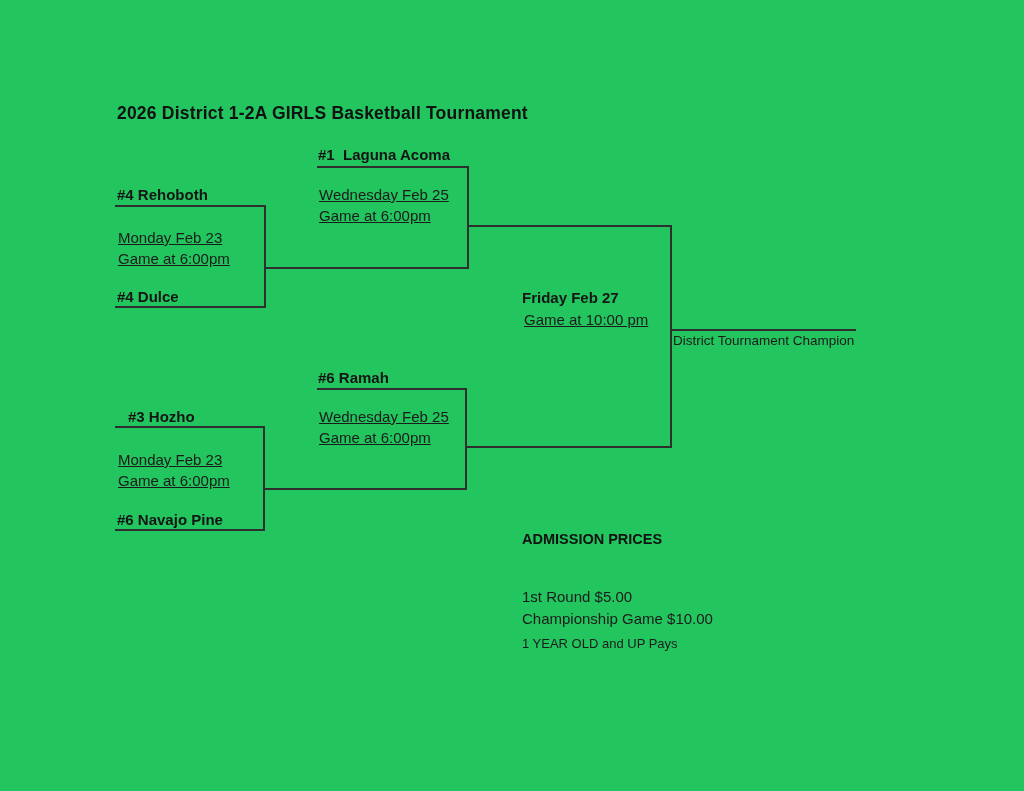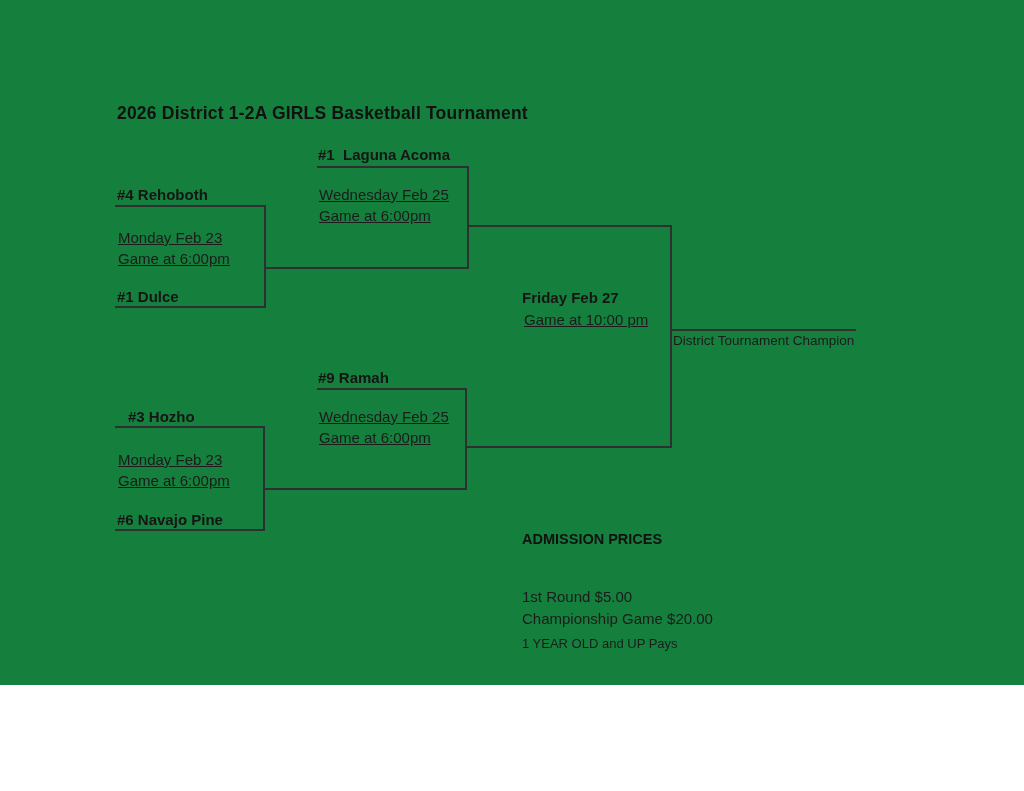--- a/index.html
+++ b/index.html
@@ -3,22 +3,22 @@
 <meta charset="utf-8">
 <style>
   html, body {
     margin: 0;
     padding: 0;
     background: #ffffff;
   }
   #page {
     position: relative;
     width: 1024px;
-    height: 685px;
-    background: #15803d;
+    height: 791px;
+    background: #22c55e;
     font-family: "Liberation Sans", "DejaVu Sans", sans-serif;
     color: #141414;
     overflow: hidden;
   }
   .abs { position: absolute; }
   .title {
     font-size: 17.5px;
     font-weight: 700;
     letter-spacing: 0.2px;
     color: #111;
@@ -88,36 +88,36 @@
 <div id="page">
 
   <div class="abs title" style="left:117px; top:103px;">2026 District 1-2A GIRLS Basketball Tournament</div>
 
   <div class="abs seed" style="left:117px; top:186px;">#4 Rehoboth</div>
   <div class="abs hline" style="left:115px; top:205px; width:149px;"></div>
 
   <div class="abs info" style="left:118px; top:229px;">Monday Feb 23</div>
   <div class="abs info" style="left:118px; top:250px;">Game at 6:00pm</div>
 
-  <div class="abs seed" style="left:117px; top:288px;">#1 Dulce</div>
+  <div class="abs seed" style="left:117px; top:288px;">#4 Dulce</div>
   <div class="abs hline" style="left:115px; top:306px; width:149px;"></div>
 
   <div class="abs vline" style="left:264px; top:205px; height:103px;"></div>
 
   <div class="abs seed" style="left:318px; top:146px;">#1  Laguna Acoma</div>
   <div class="abs hline" style="left:317px; top:166px; width:151px;"></div>
 
   <div class="abs info" style="left:319px; top:186px;">Wednesday Feb 25</div>
   <div class="abs info" style="left:319px; top:207px;">Game at 6:00pm</div>
 
   <div class="abs vline" style="left:467px; top:166px; height:103px;"></div>
   <div class="abs hline" style="left:264px; top:267px; width:205px;"></div>
   <div class="abs hline" style="left:467px; top:225px; width:205px;"></div>
 
-  <div class="abs seed" style="left:318px; top:369px;">#9 Ramah</div>
+  <div class="abs seed" style="left:318px; top:369px;">#6 Ramah</div>
   <div class="abs hline" style="left:317px; top:388px; width:150px;"></div>
 
   <div class="abs info" style="left:319px; top:408px;">Wednesday Feb 25</div>
   <div class="abs info" style="left:319px; top:429px;">Game at 6:00pm</div>
 
   <div class="abs vline" style="left:465px; top:388px; height:102px;"></div>
   <div class="abs hline" style="left:263px; top:488px; width:204px;"></div>
   <div class="abs hline" style="left:465px; top:446px; width:207px;"></div>
 
   <div class="abs seed" style="left:128px; top:408px;">#3 Hozho</div>
@@ -135,17 +135,17 @@
   <div class="abs info" style="left:524px; top:311px;">Game at 10:00 pm</div>
 
   <div class="abs vline" style="left:670px; top:225px; height:223px;"></div>
   <div class="abs hline" style="left:670px; top:329px; width:186px;"></div>
   <div class="abs champion-label" style="left:673px; top:333px;">District Tournament Champion</div>
 
 
   <div class="abs admission-heading" style="left:522px; top:531px;">ADMISSION PRICES</div>
   <div class="abs" style="left:522px; top:554px;margin-top:32px;">
     <div class="admission-line">1st Round $5.00</div>
-    <div class="admission-line">Championship Game $20.00</div>
+    <div class="admission-line">Championship Game $10.00</div>
   </div>
   <div class="abs age-note" style="left:522px; top:636px;">1 YEAR OLD and UP Pays</div>
 
 </div>
 
 </body></html>

